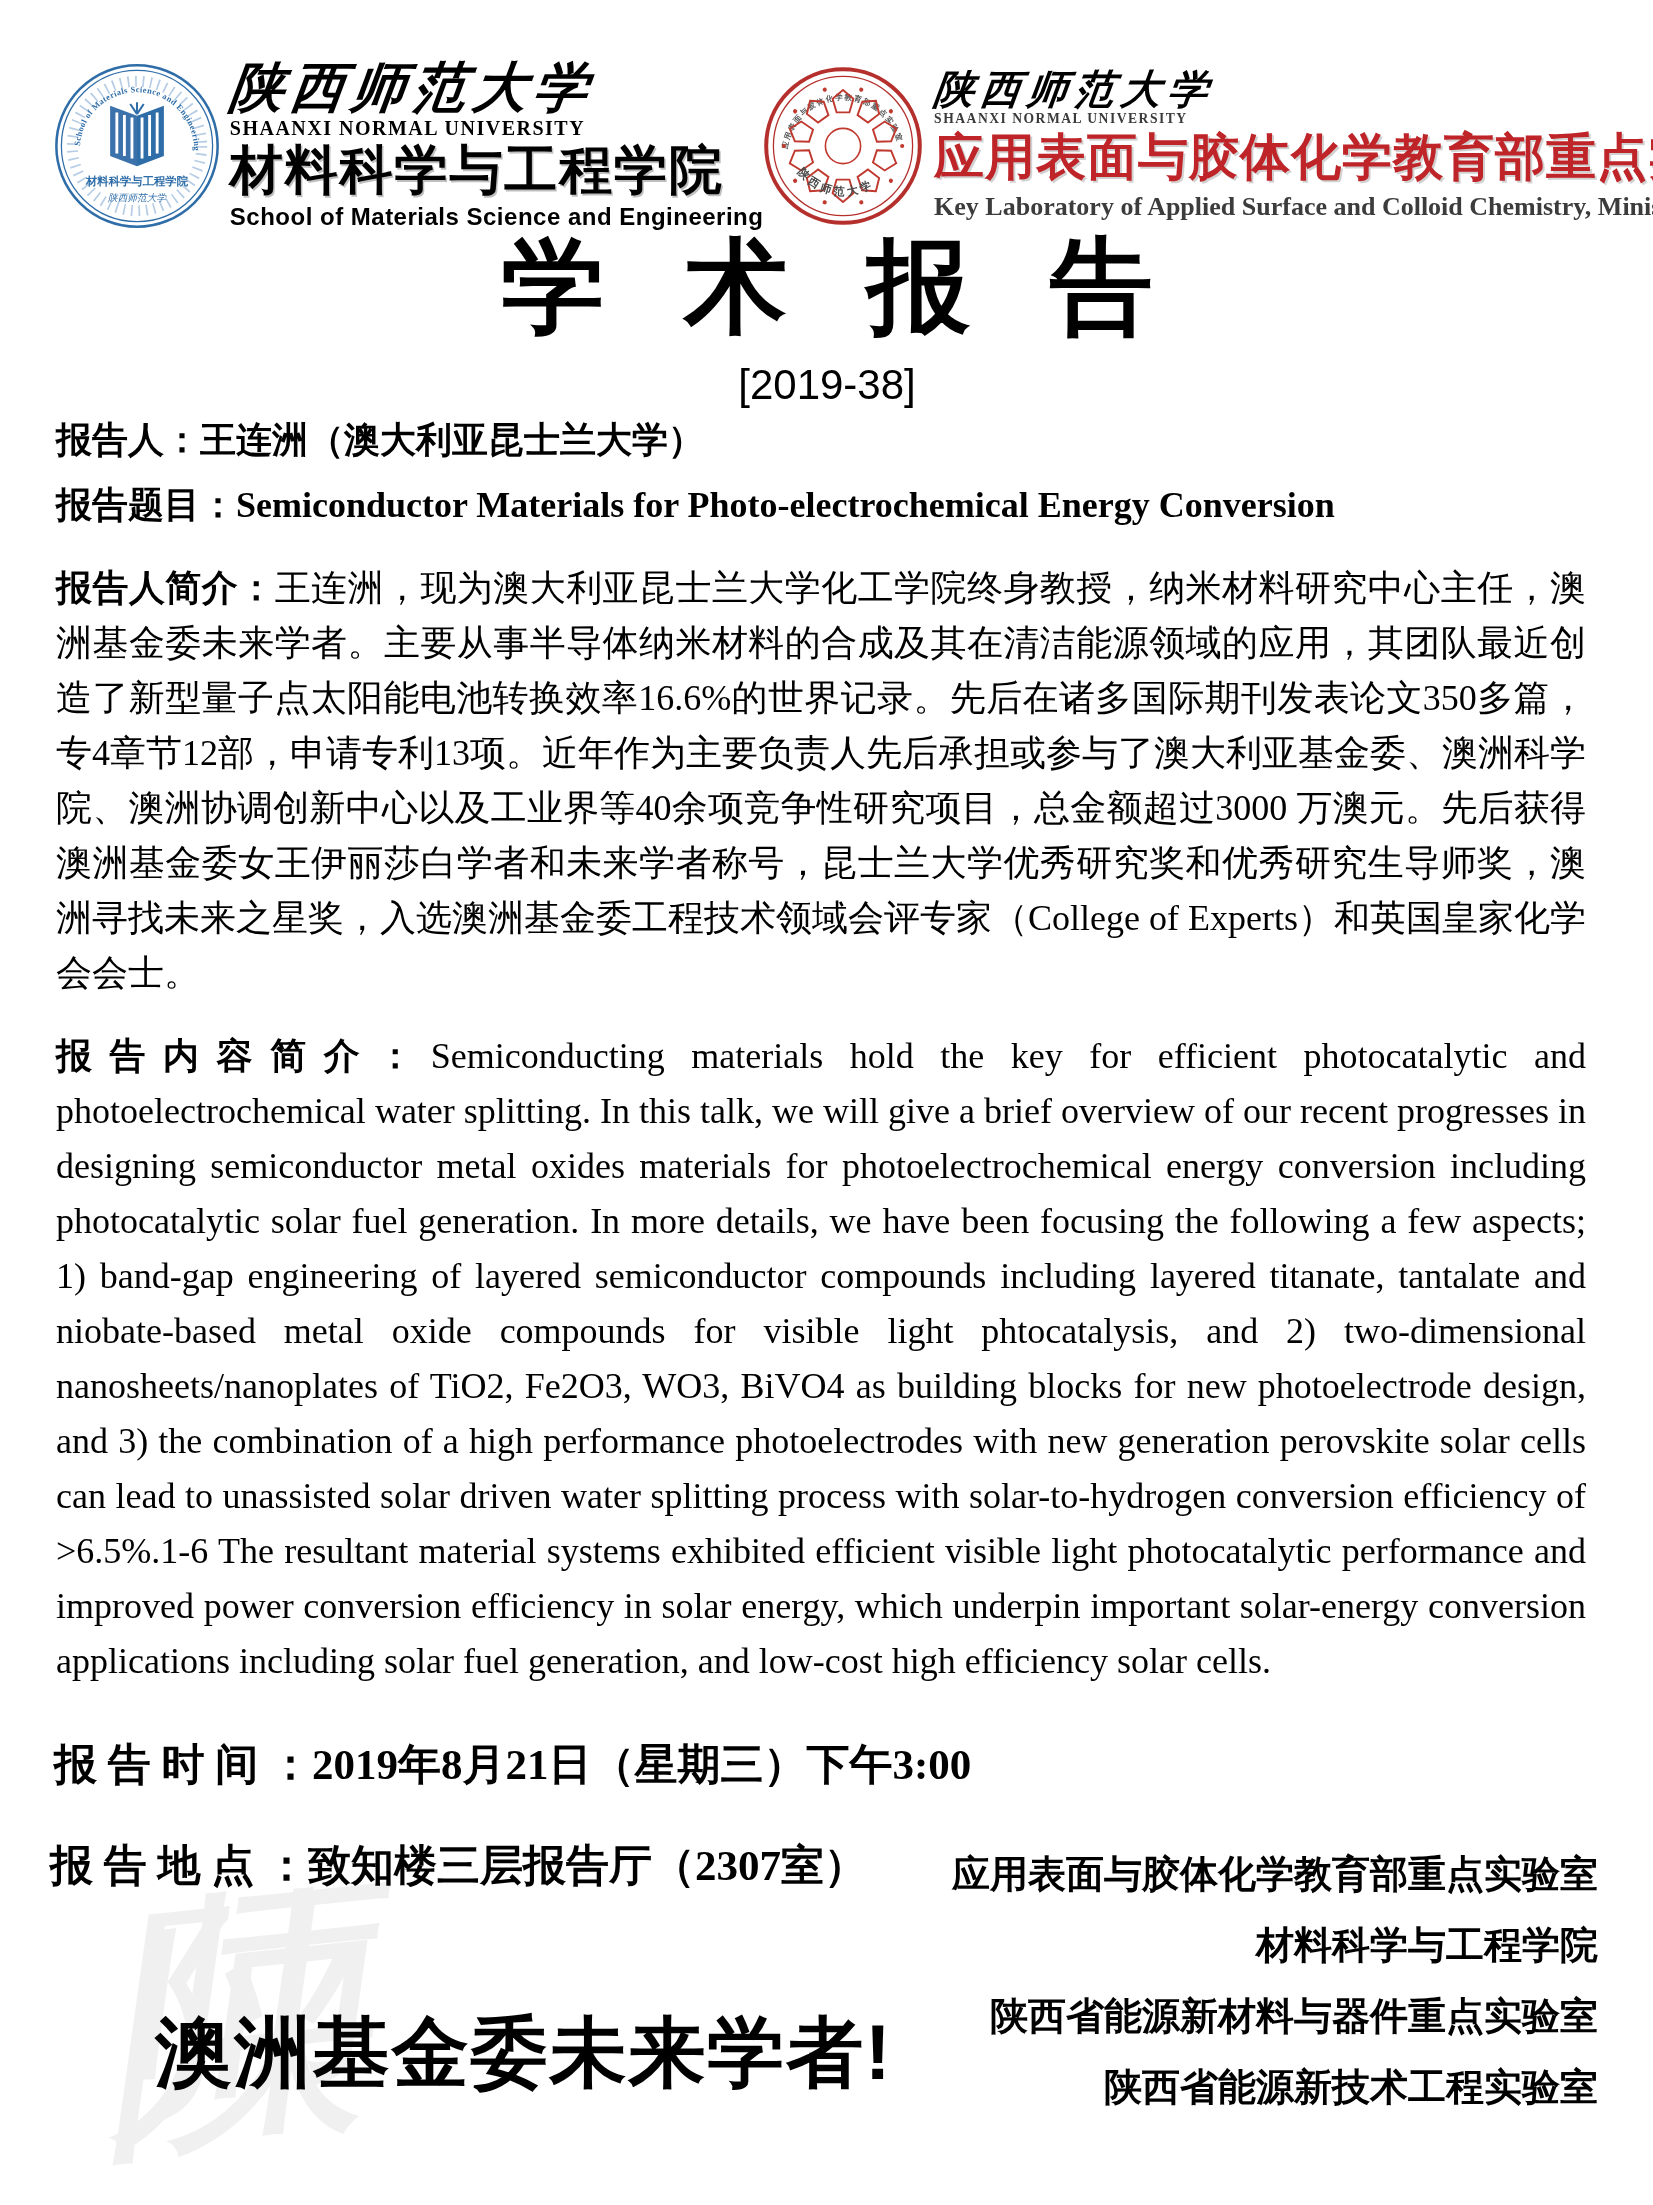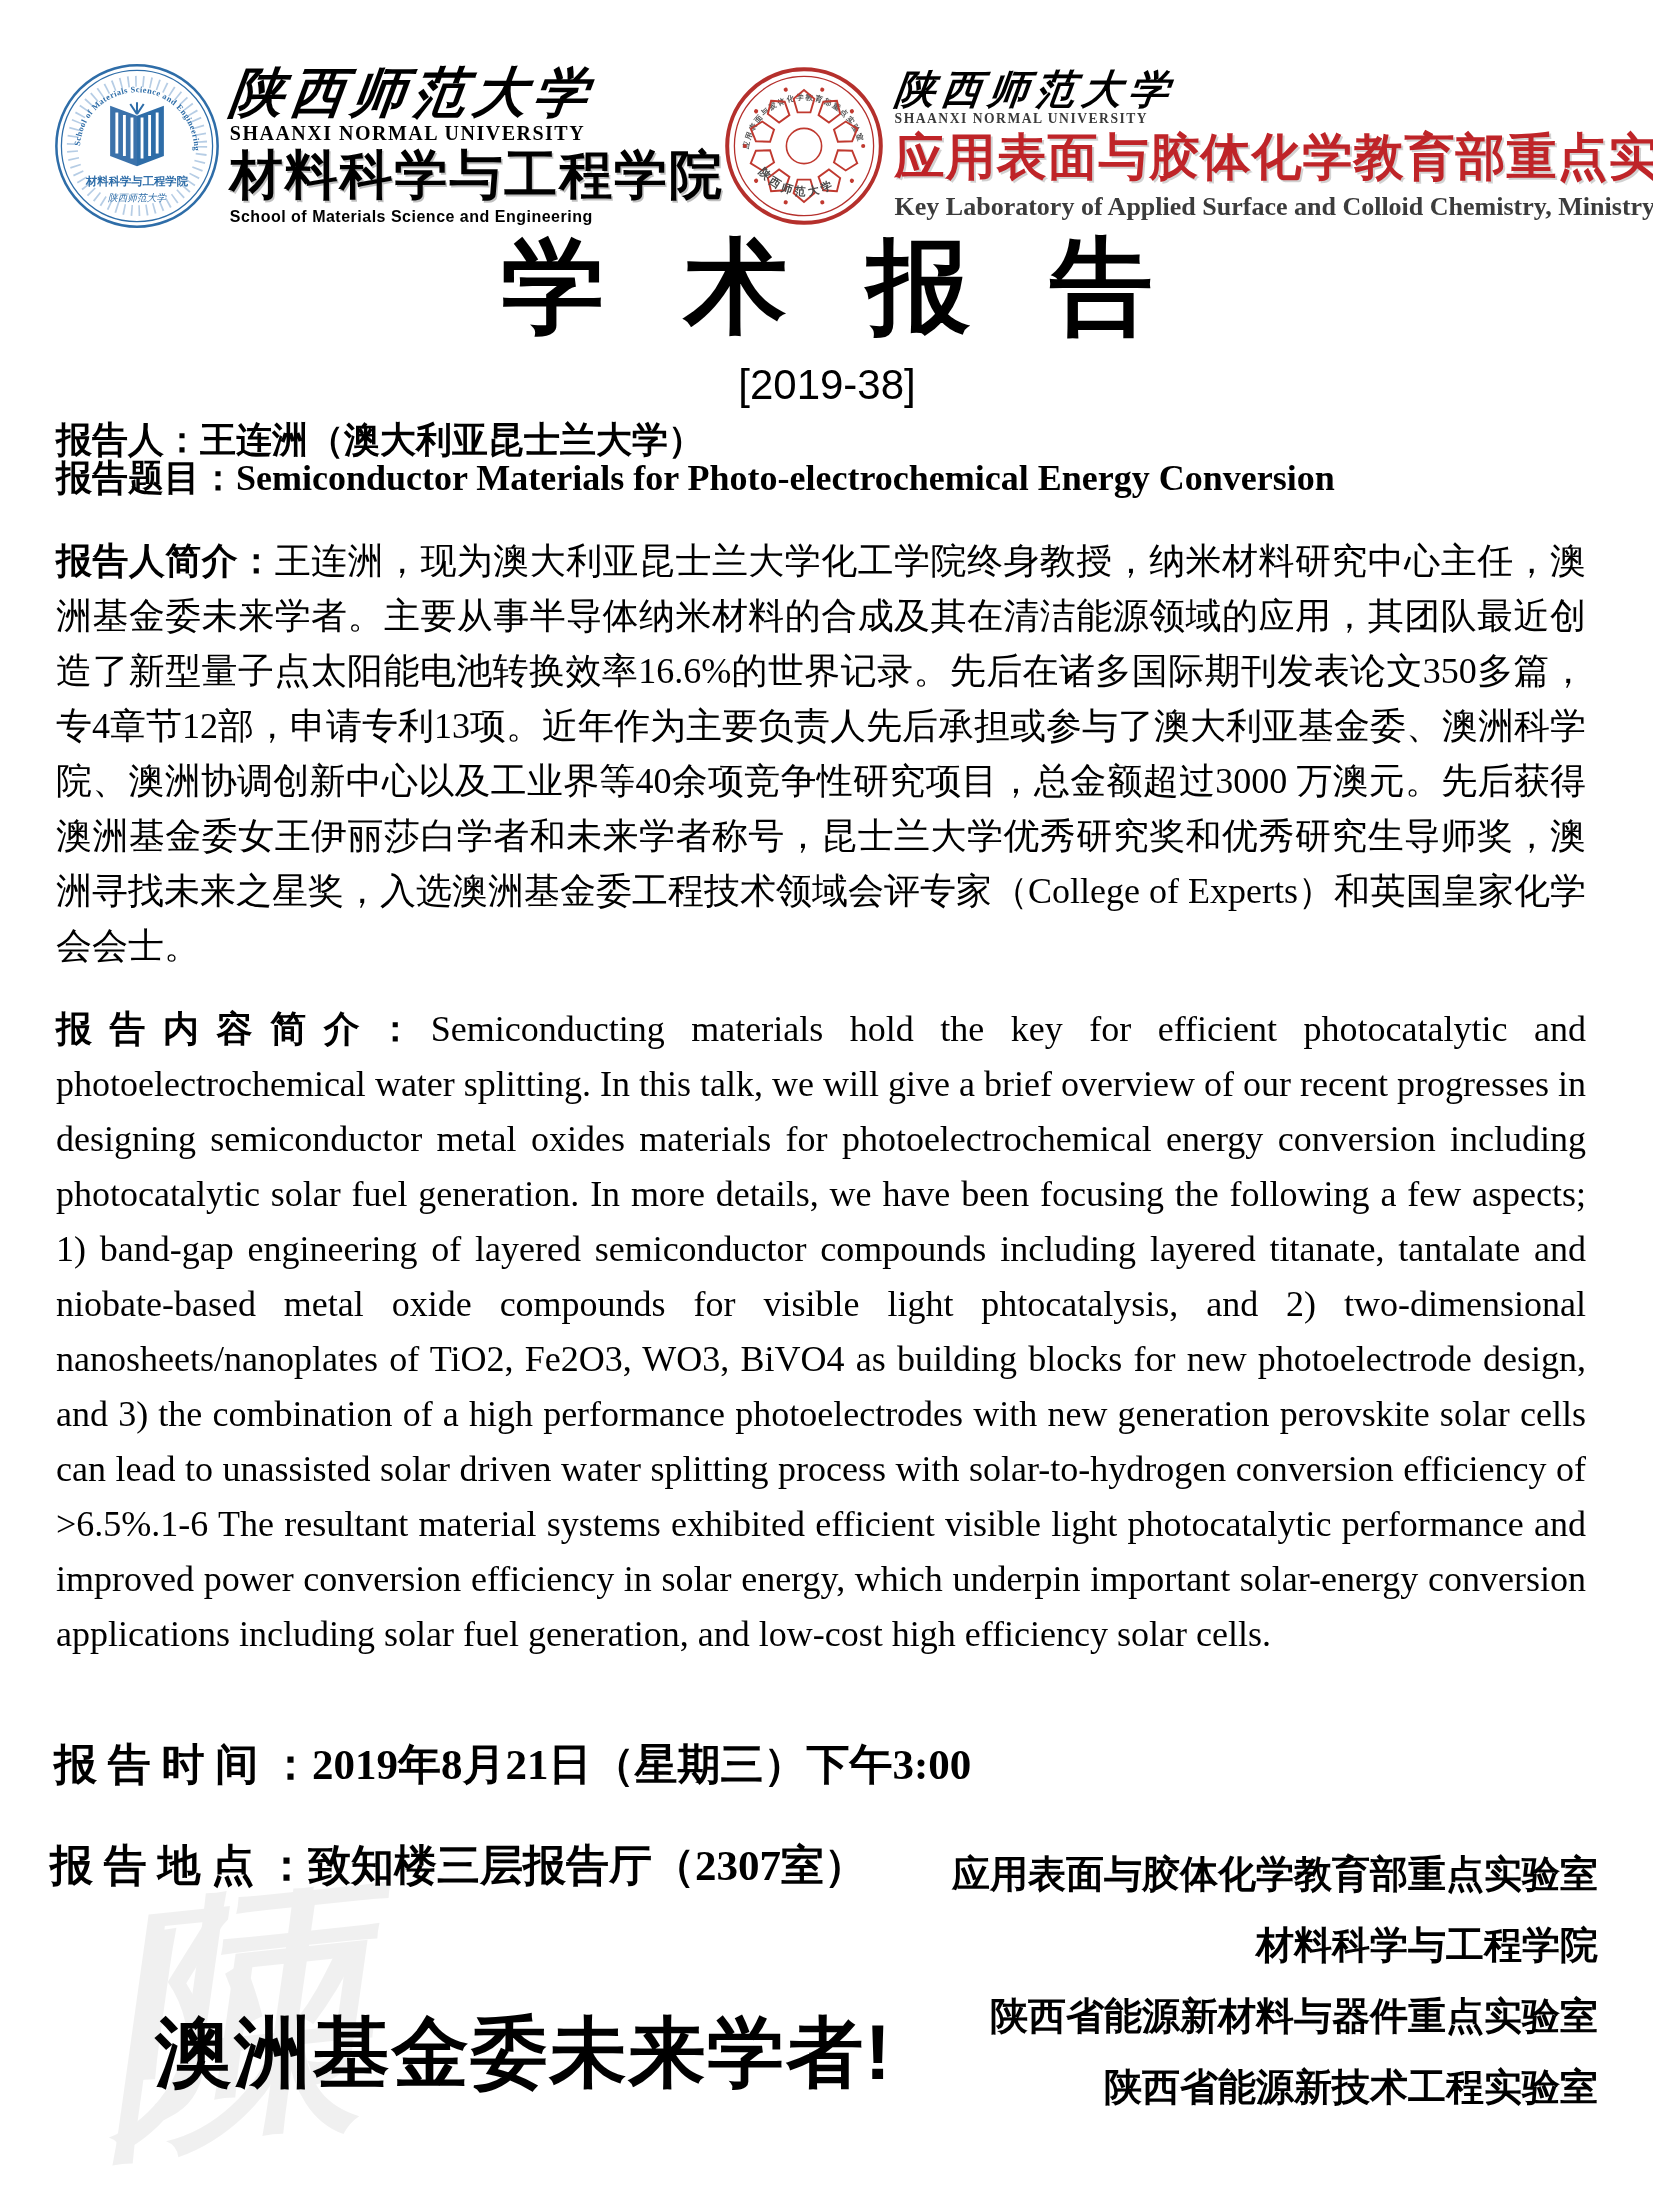--- a/index.html
+++ b/index.html
@@ -31,21 +31,21 @@
   .univ-en   { font-weight: 700; letter-spacing: 1.5px; line-height: 1.2; white-space: nowrap; }
   .univ-en.big   { font-size: 20px; }
   .univ-en.small { font-size: 13.6px; color: #3a3a3a; }
   .school-cn {
     font-family: "Liberation Sans", "DejaVu Sans", sans-serif;
     font-size: 53px; font-weight: 900; letter-spacing: 1.9px; line-height: 1.15;
     white-space: nowrap; text-shadow: 1.5px 1.5px 0 rgba(0,0,0,0.25);
   }
   .school-en {
     font-family: "Liberation Sans", "DejaVu Sans", sans-serif;
-    font-size: 16px; font-weight: 700; letter-spacing: 0.5px; margin-top: 2px; white-space: nowrap;
+    font-size: 24px; font-weight: 700; letter-spacing: 0.5px; margin-top: 2px; white-space: nowrap;
   }
   .lab-cn {
     font-family: "Liberation Sans", "DejaVu Sans", sans-serif;
     font-size: 50px; font-weight: 900; letter-spacing: 1px; line-height: 1.2;
     white-space: nowrap; text-shadow: 1.9px 1.9px 0 rgba(0,0,0,0.18);
   }
   .lab-en {
     font-size: 26px; font-weight: 700; color: #3c3c3c; letter-spacing: 0px;
     margin-top: 4.9px; white-space: nowrap;
   }
@@ -56,21 +56,21 @@
     letter-spacing: 27px; text-indent: 27px; line-height: 1.15;
   }
   .title-number {
     position: absolute; top: 361px; left: 0; width: 100%;
     text-align: center; font-size: 42px;
     font-family: "Liberation Sans", "DejaVu Sans", sans-serif;
   }
   
   .main { position: absolute; left: 56px; right: 54px; top: 422px; }
   .line { margin: 0; font-size: 36px; font-weight: 700; line-height: 1.05; }
-  .line.speaker { }
+  .line.speaker { margin-bottom: 27px; }
   .line.topic   { margin-bottom: 36px; }
   .para {
     margin: 0 14px 28px 0; font-size: 36px; line-height: 55px;
     text-align: justify; font-weight: 400;
   }
   .para .lbl { font-weight: 700; }
   
   .time-line  { position: absolute; left: 54px; top: 1736px; font-size: 43px; font-weight: 700; white-space: nowrap; }
   .venue-line { position: absolute; left: 50px; top: 1837px; font-size: 43px; font-weight: 700; white-space: nowrap; }
   

